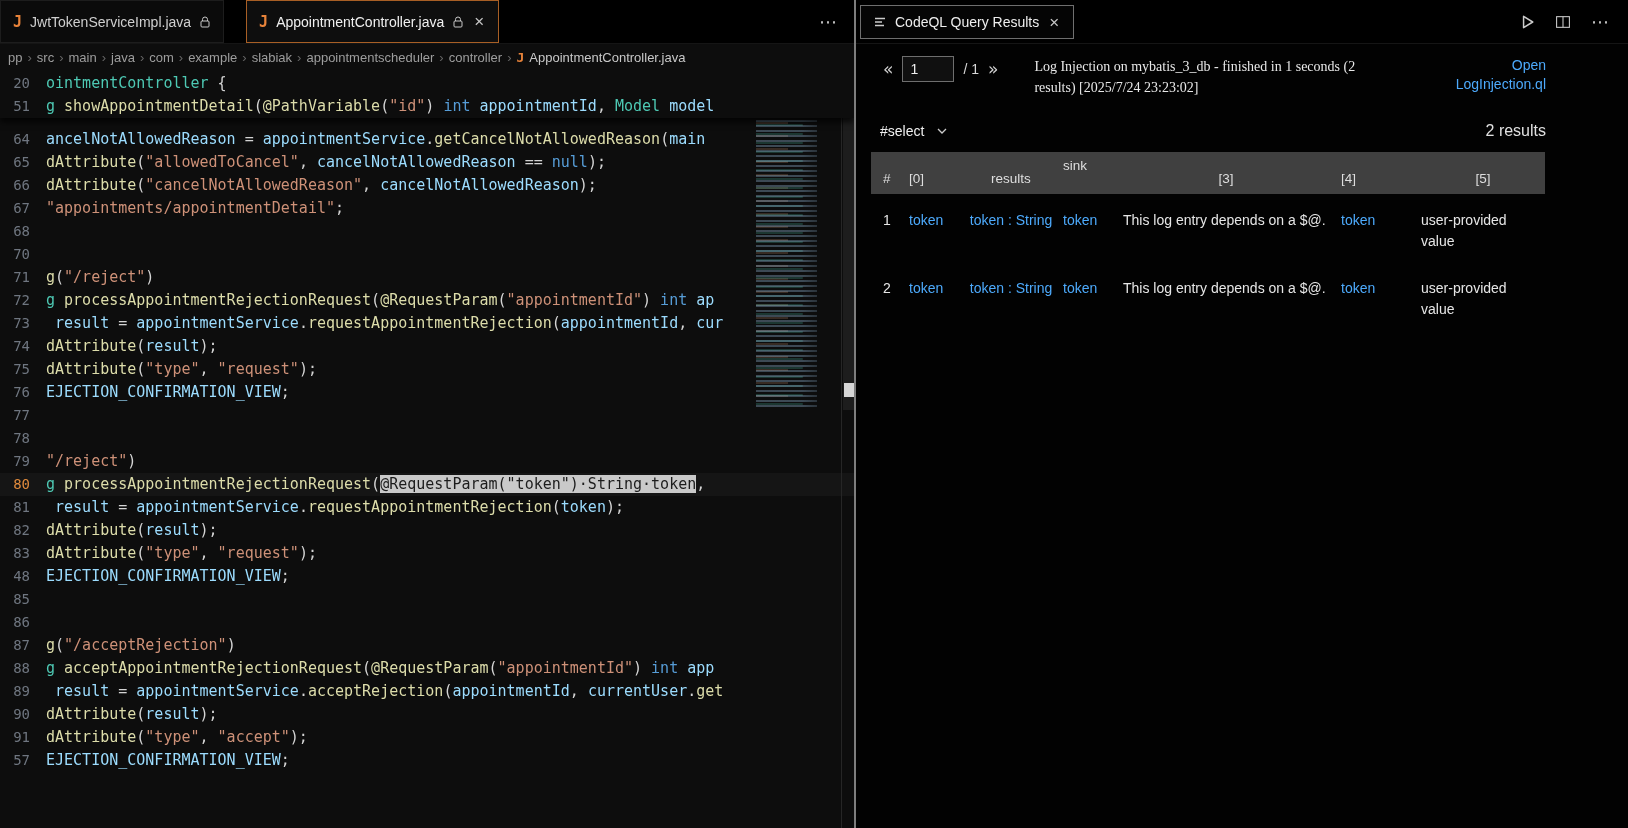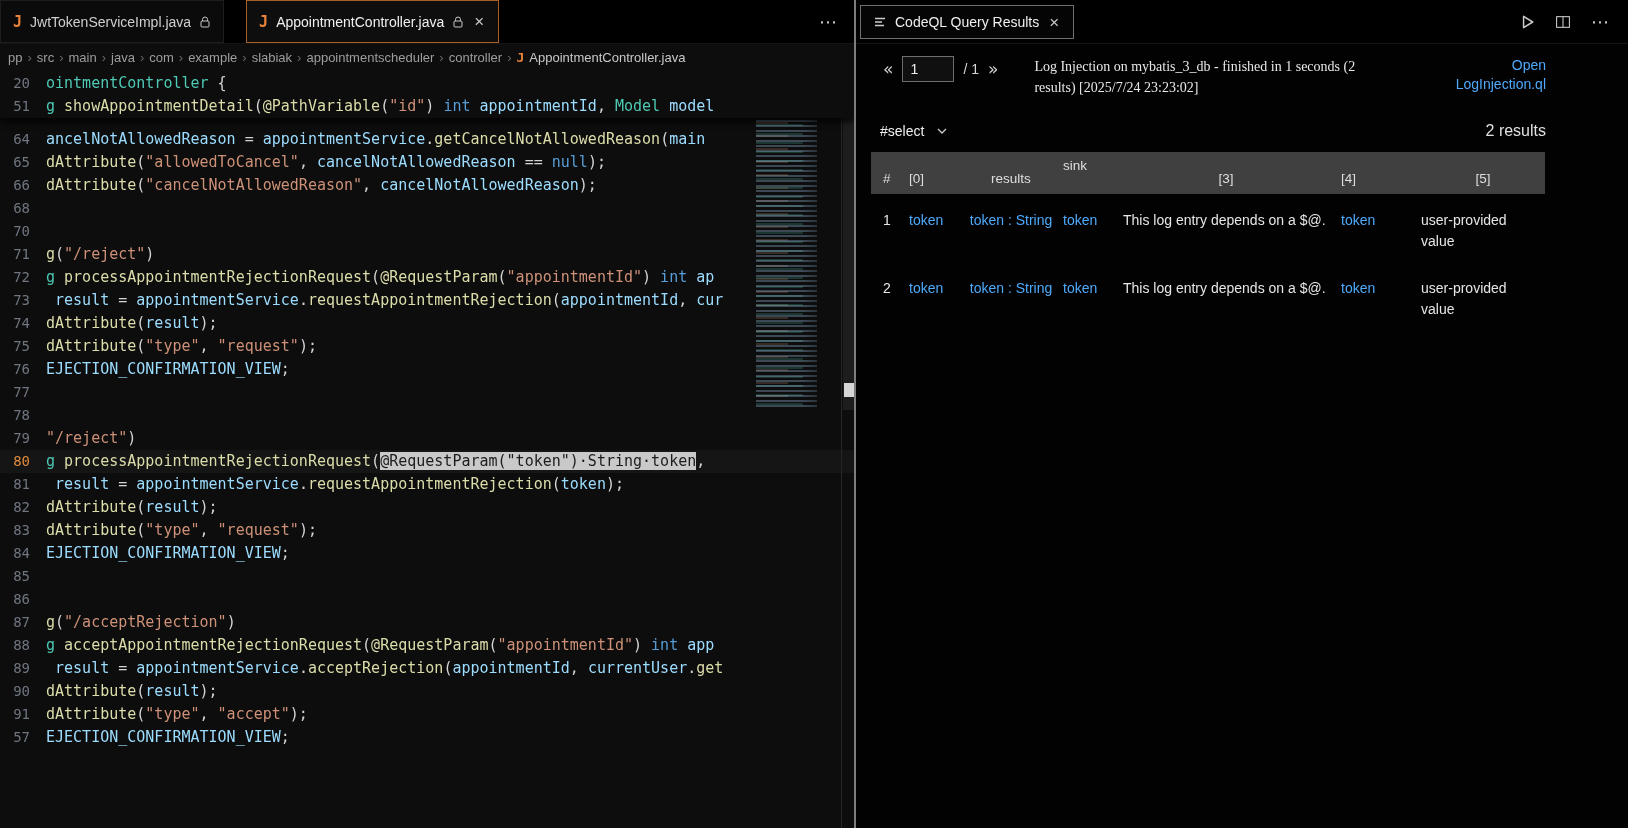--- a/index.html
+++ b/index.html
@@ -170,36 +170,37 @@
 
     <div class="editor">
       <div class="sticky" id="sticky-lines">
           <div class="code-line"><span class="gutter">20</span><span class="codetxt"><span class="tk-cls">ointmentController </span><span class="tk-txt">{</span></span></div>
           <div class="code-line"><span class="gutter">51</span><span class="codetxt"><span class="tk-cls">g </span><span class="tk-fn">showAppointmentDetail</span><span class="tk-txt">(</span><span class="tk-fn">@PathVariable</span><span class="tk-txt">(</span><span class="tk-str">"id"</span><span class="tk-txt">) </span><span class="tk-kw">int</span><span class="tk-var"> appointmentId</span><span class="tk-txt">, </span><span class="tk-cls">Model</span><span class="tk-var"> model</span></span></div>
         </div>
       <div class="lines" id="code-lines">
           <div class="code-line"><span class="gutter">64</span><span class="codetxt"><span class="tk-var">ancelNotAllowedReason </span><span class="tk-txt">= </span><span class="tk-var">appointmentService</span><span class="tk-txt">.</span><span class="tk-fn">getCancelNotAllowedReason</span><span class="tk-txt">(</span><span class="tk-var">main</span></span></div>
           <div class="code-line"><span class="gutter">65</span><span class="codetxt"><span class="tk-fn">dAttribute</span><span class="tk-txt">(</span><span class="tk-str">"allowedToCancel"</span><span class="tk-txt">, </span><span class="tk-var">cancelNotAllowedReason </span><span class="tk-txt">== </span><span class="tk-kw">null</span><span class="tk-txt">);</span></span></div>
           <div class="code-line"><span class="gutter">66</span><span class="codetxt"><span class="tk-fn">dAttribute</span><span class="tk-txt">(</span><span class="tk-str">"cancelNotAllowedReason"</span><span class="tk-txt">, </span><span class="tk-var">cancelNotAllowedReason</span><span class="tk-txt">);</span></span></div>
+          <div class="code-line"><span class="gutter">67</span><span class="codetxt"><span class="tk-str">"appointments/appointmentDetail"</span><span class="tk-txt">;</span></span></div>
           <div class="code-line"><span class="gutter">68</span><span class="codetxt"></span></div>
           <div class="code-line"><span class="gutter">70</span><span class="codetxt"></span></div>
           <div class="code-line"><span class="gutter">71</span><span class="codetxt"><span class="tk-fn">g</span><span class="tk-txt">(</span><span class="tk-str">"/reject"</span><span class="tk-txt">)</span></span></div>
           <div class="code-line"><span class="gutter">72</span><span class="codetxt"><span class="tk-cls">g </span><span class="tk-fn">processAppointmentRejectionRequest</span><span class="tk-txt">(</span><span class="tk-fn">@RequestParam</span><span class="tk-txt">(</span><span class="tk-str">"appointmentId"</span><span class="tk-txt">) </span><span class="tk-kw">int</span><span class="tk-var"> ap</span></span></div>
           <div class="code-line"><span class="gutter">73</span><span class="codetxt"><span class="tk-var"> result </span><span class="tk-txt">= </span><span class="tk-var">appointmentService</span><span class="tk-txt">.</span><span class="tk-fn">requestAppointmentRejection</span><span class="tk-txt">(</span><span class="tk-var">appointmentId</span><span class="tk-txt">, </span><span class="tk-var">cur</span></span></div>
           <div class="code-line"><span class="gutter">74</span><span class="codetxt"><span class="tk-fn">dAttribute</span><span class="tk-txt">(</span><span class="tk-var">result</span><span class="tk-txt">);</span></span></div>
           <div class="code-line"><span class="gutter">75</span><span class="codetxt"><span class="tk-fn">dAttribute</span><span class="tk-txt">(</span><span class="tk-str">"type"</span><span class="tk-txt">, </span><span class="tk-str">"request"</span><span class="tk-txt">);</span></span></div>
           <div class="code-line"><span class="gutter">76</span><span class="codetxt"><span class="tk-var">EJECTION_CONFIRMATION_VIEW</span><span class="tk-txt">;</span></span></div>
           <div class="code-line"><span class="gutter">77</span><span class="codetxt"></span></div>
           <div class="code-line"><span class="gutter">78</span><span class="codetxt"></span></div>
           <div class="code-line"><span class="gutter">79</span><span class="codetxt"><span class="tk-str">"/reject"</span><span class="tk-txt">)</span></span></div>
           <div class="code-line current"><span class="gutter">80</span><span class="codetxt"><span class="tk-cls">g </span><span class="tk-fn">processAppointmentRejectionRequest</span><span class="tk-txt">(</span><span class="tk-sel">@RequestParam("token")·String·token</span><span class="tk-txt">,</span></span></div>
           <div class="code-line"><span class="gutter">81</span><span class="codetxt"><span class="tk-var"> result </span><span class="tk-txt">= </span><span class="tk-var">appointmentService</span><span class="tk-txt">.</span><span class="tk-fn">requestAppointmentRejection</span><span class="tk-txt">(</span><span class="tk-var">token</span><span class="tk-txt">);</span></span></div>
           <div class="code-line"><span class="gutter">82</span><span class="codetxt"><span class="tk-fn">dAttribute</span><span class="tk-txt">(</span><span class="tk-var">result</span><span class="tk-txt">);</span></span></div>
           <div class="code-line"><span class="gutter">83</span><span class="codetxt"><span class="tk-fn">dAttribute</span><span class="tk-txt">(</span><span class="tk-str">"type"</span><span class="tk-txt">, </span><span class="tk-str">"request"</span><span class="tk-txt">);</span></span></div>
-          <div class="code-line"><span class="gutter">84</span><span class="codetxt"><span class="tk-var">EJECTION_CONFIRMATION_VIEW</span><span class="tk-txt">;</span></span></div>
+          <div class="code-line"><span class="gutter">48</span><span class="codetxt"><span class="tk-var">EJECTION_CONFIRMATION_VIEW</span><span class="tk-txt">;</span></span></div>
           <div class="code-line"><span class="gutter">85</span><span class="codetxt"></span></div>
           <div class="code-line"><span class="gutter">86</span><span class="codetxt"></span></div>
           <div class="code-line"><span class="gutter">87</span><span class="codetxt"><span class="tk-fn">g</span><span class="tk-txt">(</span><span class="tk-str">"/acceptRejection"</span><span class="tk-txt">)</span></span></div>
           <div class="code-line"><span class="gutter">88</span><span class="codetxt"><span class="tk-cls">g </span><span class="tk-fn">acceptAppointmentRejectionRequest</span><span class="tk-txt">(</span><span class="tk-fn">@RequestParam</span><span class="tk-txt">(</span><span class="tk-str">"appointmentId"</span><span class="tk-txt">) </span><span class="tk-kw">int</span><span class="tk-var"> app</span></span></div>
           <div class="code-line"><span class="gutter">89</span><span class="codetxt"><span class="tk-var"> result </span><span class="tk-txt">= </span><span class="tk-var">appointmentService</span><span class="tk-txt">.</span><span class="tk-fn">acceptRejection</span><span class="tk-txt">(</span><span class="tk-var">appointmentId</span><span class="tk-txt">, </span><span class="tk-var">currentUser</span><span class="tk-txt">.</span><span class="tk-fn">get</span></span></div>
           <div class="code-line"><span class="gutter">90</span><span class="codetxt"><span class="tk-fn">dAttribute</span><span class="tk-txt">(</span><span class="tk-var">result</span><span class="tk-txt">);</span></span></div>
           <div class="code-line"><span class="gutter">91</span><span class="codetxt"><span class="tk-fn">dAttribute</span><span class="tk-txt">(</span><span class="tk-str">"type"</span><span class="tk-txt">, </span><span class="tk-str">"accept"</span><span class="tk-txt">);</span></span></div>
           <div class="code-line"><span class="gutter">57</span><span class="codetxt"><span class="tk-var">EJECTION_CONFIRMATION_VIEW</span><span class="tk-txt">;</span></span></div>
         </div>
       <div class="minimap"></div>

